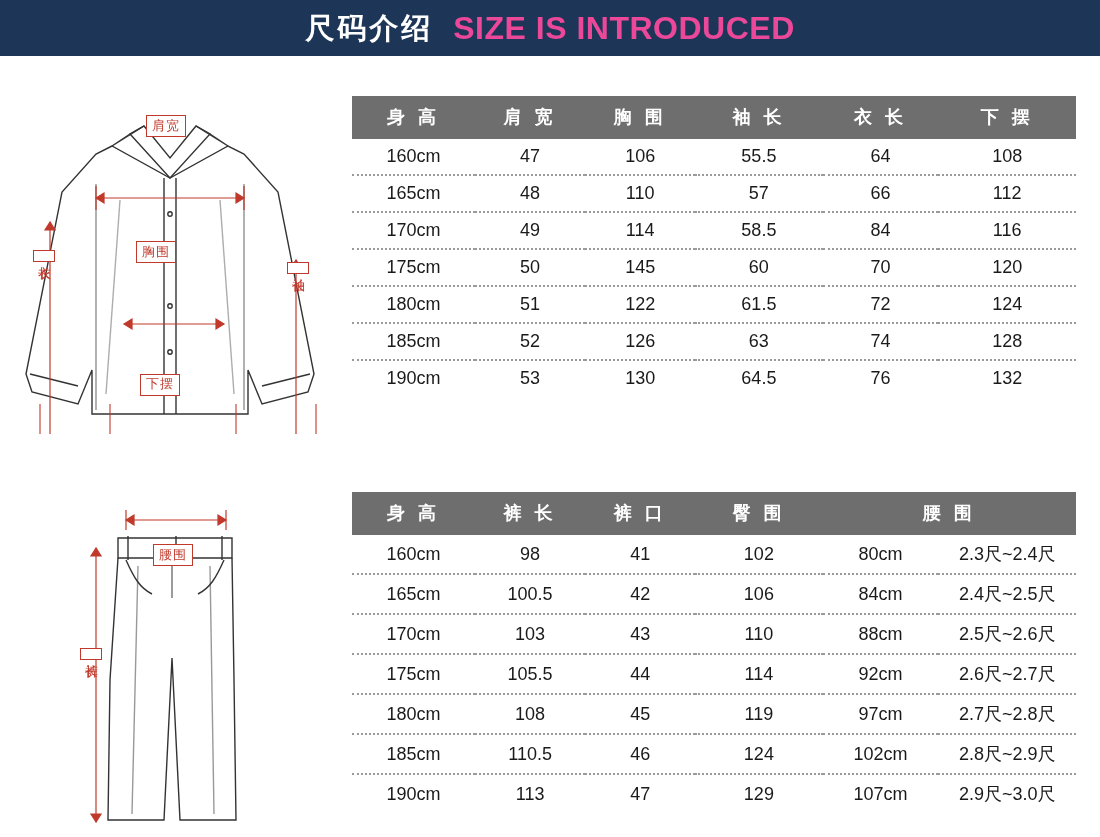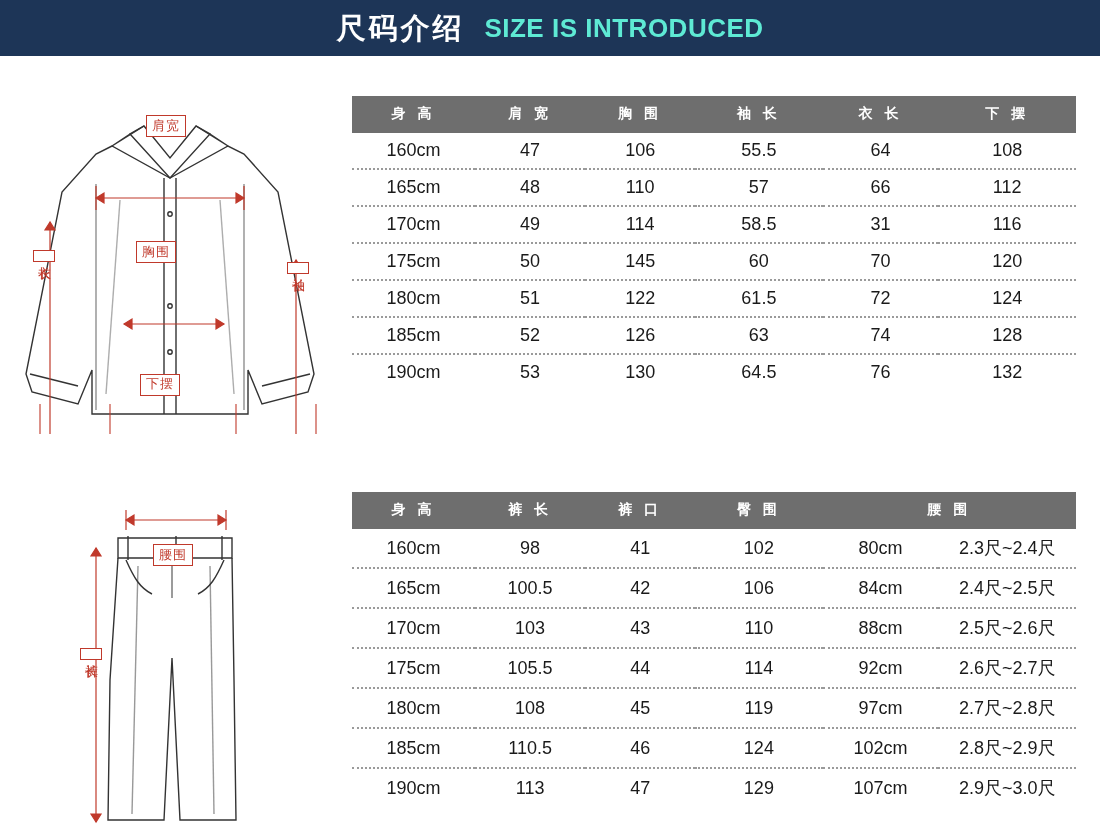--- a/index.html
+++ b/index.html
@@ -20,22 +20,22 @@
     gap: 20px;
   }
   .header .cn {
     color: #ffffff;
     font-size: 29px;
     font-weight: bold;
     letter-spacing: 3px;
     line-height: 1;
   }
   .header .en {
-    color: #5eead4;
-    font-size: 26px;
+    color: #ec4899;
+    font-size: 32px;
     font-weight: bold;
     letter-spacing: 0.5px;
     line-height: 1;
   }
 
   
   .block { position: absolute; }
   .shirt-block { left: 0; top: 74px; width: 340px; height: 360px; }
   .pants-block { left: 0; top: 470px; width: 340px; height: 360px; }
   .table-top { position: absolute; left: 352px; top: 96px; width: 724px; }
@@ -43,21 +43,21 @@
 
   
   table {
     border-collapse: collapse;
     width: 100%;
     table-layout: fixed;
   }
   thead th {
     background: #6e6e6e;
     color: #ffffff;
-    font-size: 14px;
+    font-size: 18px;
     font-weight: bold;
     letter-spacing: 4px;
     padding: 9px 0 10px 0;
     text-align: center;
     border: none;
   }
   tbody td {
     font-size: 18px;
     color: #1a1a1a;
     text-align: center;
@@ -251,21 +251,21 @@
           <td>110</td>
           <td>57</td>
           <td>66</td>
           <td>112</td>
         </tr>
         <tr>
           <td>170cm</td>
           <td>49</td>
           <td>114</td>
           <td>58.5</td>
-          <td>31</td>
+          <td>84</td>
           <td>116</td>
         </tr>
         <tr>
           <td>175cm</td>
           <td>50</td>
           <td>145</td>
           <td>60</td>
           <td>70</td>
           <td>120</td>
         </tr>

